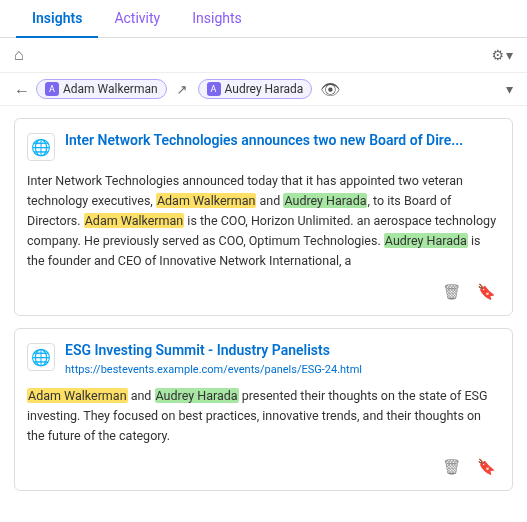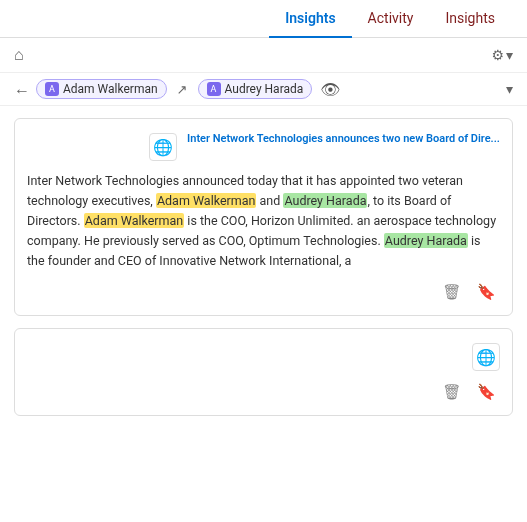--- a/index.html
+++ b/index.html
@@ -1,35 +1,35 @@
 <!DOCTYPE html>
 <html><head>
   <meta charset="utf-8">
   <style>
-    * { box-sizing: border-box; margin: 0; padding: 0; justify-content: flex-end; }
+    * { box-sizing: border-box; margin: 0; padding: 0; }
     body {
       font-family: -apple-system, BlinkMacSystemFont, 'Segoe UI', Roboto, sans-serif;
       font-size: 13px;
       background: #fff;
       width: 527px;
       min-height: 522px;
       color: #333;
     }
 
     
     .tabs {
       display: flex;
       border-bottom: 1px solid #ddd;
       padding: 0 16px;
     }
     .tab {
       padding: 10px 16px;
       cursor: pointer;
       font-size: 14px;
-      color: #7f1d1d;
+      color: #8b5cf6;
       border-bottom: 2px solid transparent;
       margin-bottom: -1px;
     }
     .tab.active {
       color: #0070d2;
       border-bottom: 2px solid #0070d2;
       font-weight: 600;
     }
 
     
@@ -148,21 +148,21 @@
       align-items: center;
       justify-content: center;
       color: #888;
       font-size: 16px;
       flex-shrink: 0;
       margin-top: 2px;
     }
     .news-title-block {}
     .news-title {
       font-weight: 600;
-      font-size: 11px;
+      font-size: 14px;
       color: #0070d2;
       line-height: 1.4;
     }
     .news-url {
       font-size: 11px;
       color: #0070d2;
       text-decoration: none;
     }
     .news-body {
       font-size: 12.5px;
@@ -251,20 +251,27 @@
     </div>
     <div class="card-actions">
       <button class="action-btn" title="Delete">🗑</button>
       <button class="action-btn" title="Bookmark">🔖</button>
     </div>
   </div>
 
   <div class="news-card">
     <div class="news-header">
       <div class="globe-icon">🌐</div>
+      <div class="news-title-block">
+        <div class="news-title">ESG Investing Summit - Industry Panelists</div>
+        <a class="news-url">https://bestevents.example.com/events/panels/ESG-24.html</a>
+      </div>
+    </div>
+    <div class="news-body">
+      <span class="highlight-yellow">Adam Walkerman</span><span> and </span><span class="highlight-green">Audrey Harada</span><span> presented their thoughts on the state of ESG investing. They focused on best practices, innovative trends, and their thoughts on the future of the category.</span>
     </div>
     <div class="card-actions">
       <button class="action-btn" title="Delete">🗑</button>
       <button class="action-btn" title="Bookmark">🔖</button>
     </div>
   </div>
 
 </div>
 
 </body></html>

